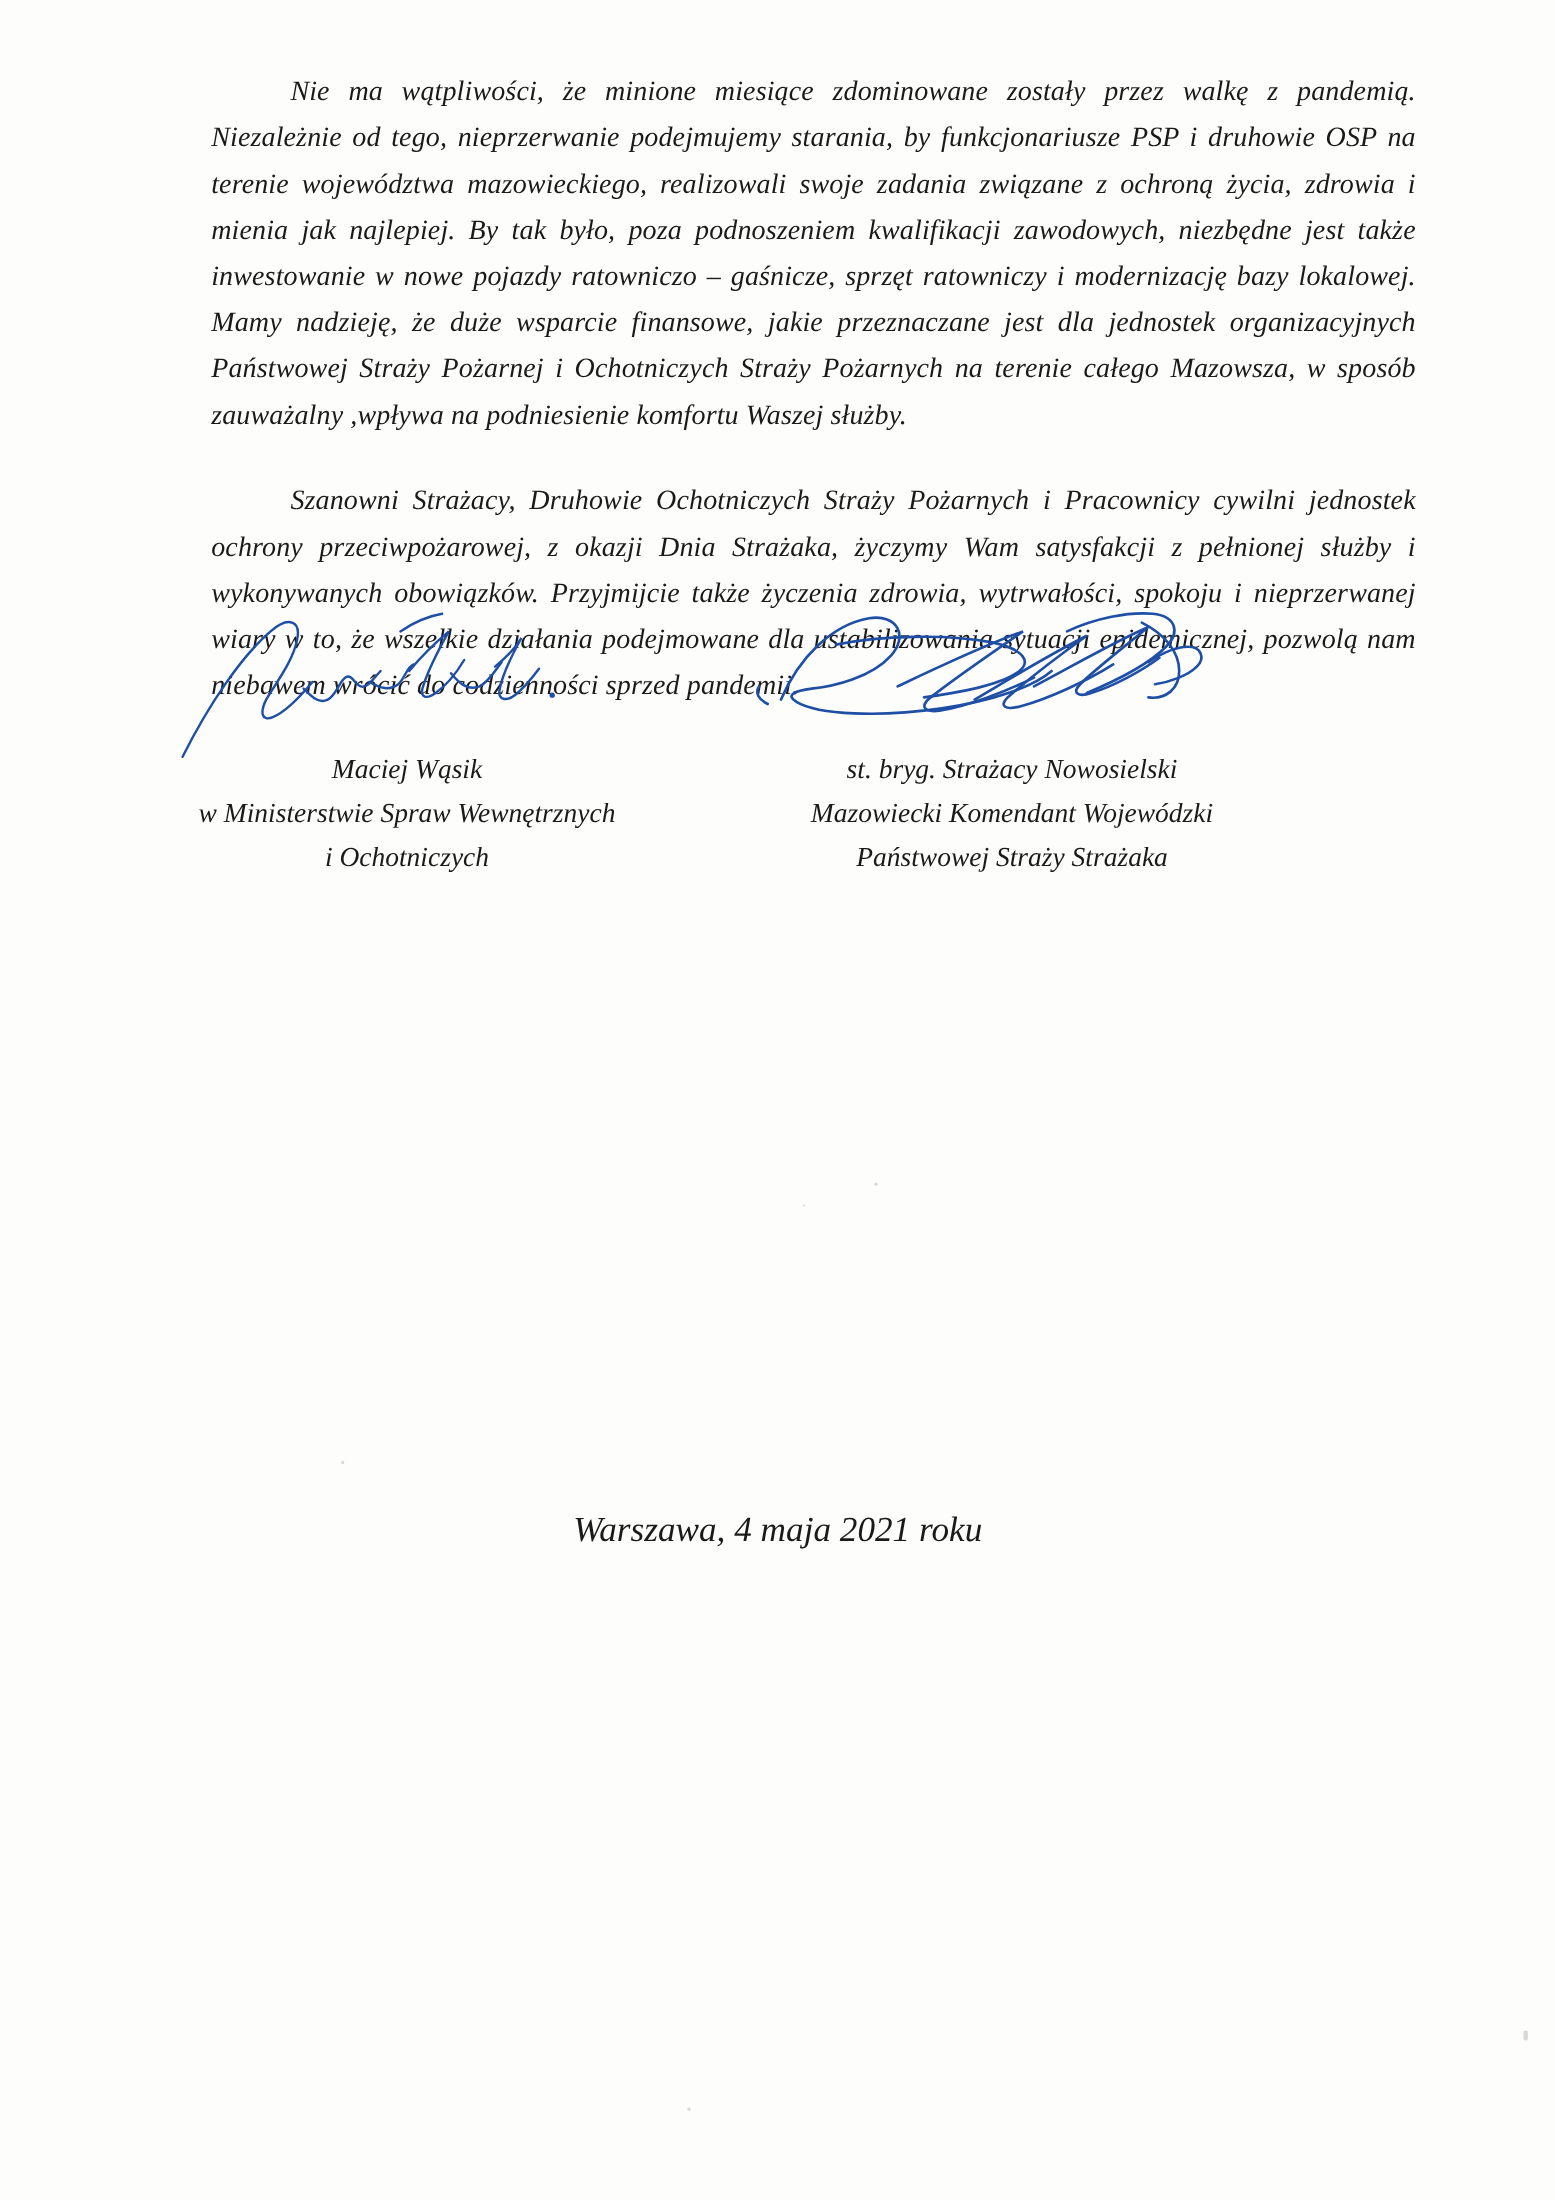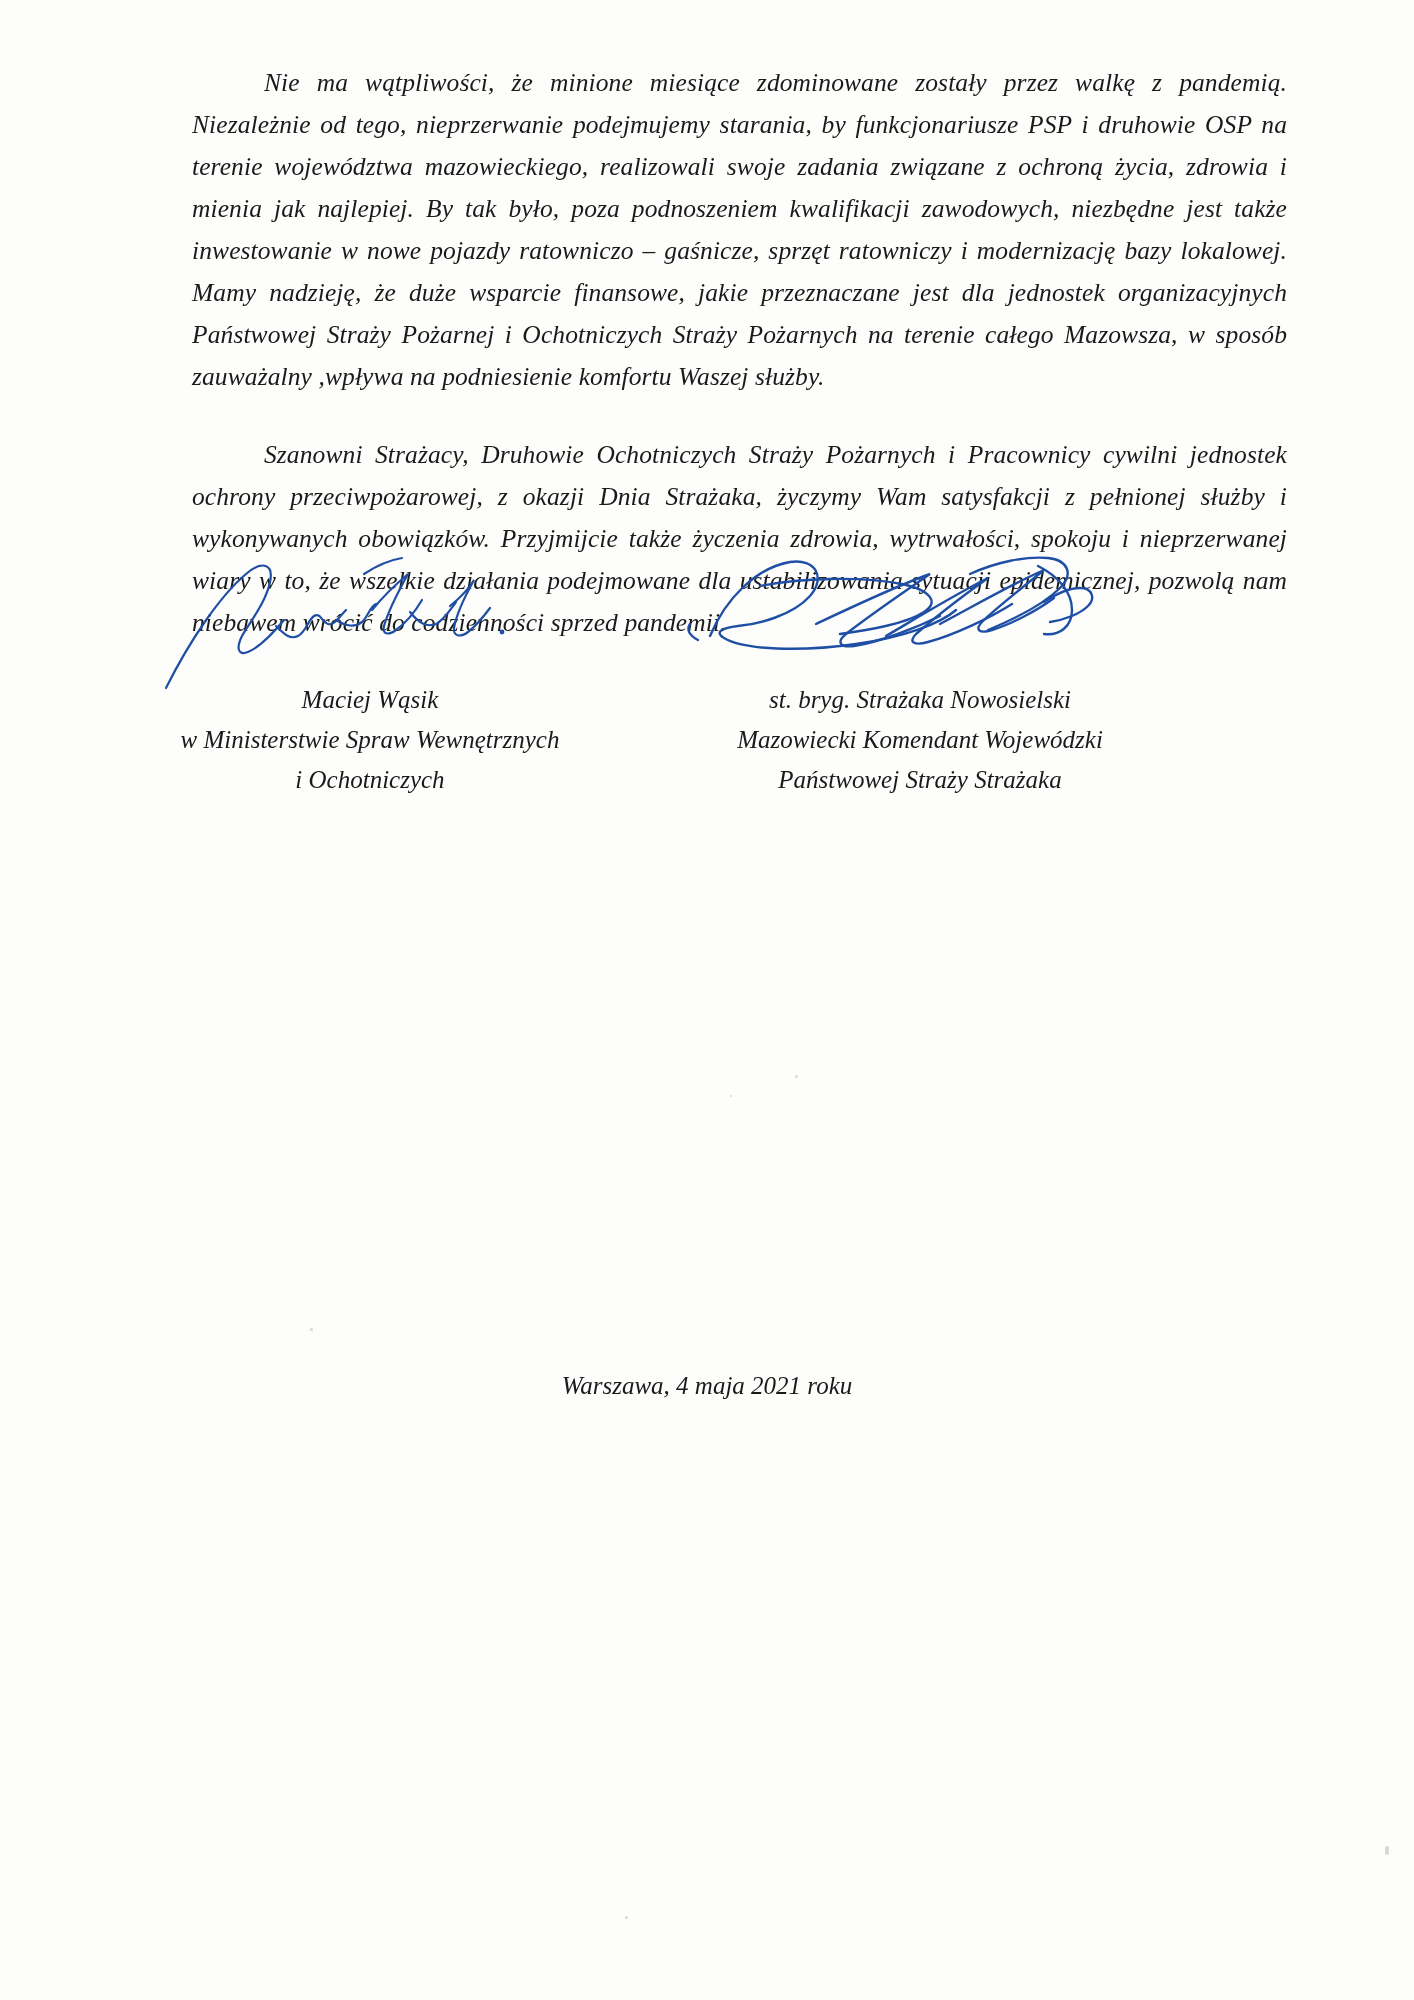--- a/index.html
+++ b/index.html
@@ -71,21 +71,21 @@
     white-space: nowrap;
   }
   .sig-title-line { white-space: nowrap; }
   .datestamp {
     position: absolute;
     left: 0;
     top: 1372px;
     width: 1414px;
     text-align: center;
     font-style: italic;
-    font-size: 25px;
+    font-size: 32px;
   }
   .speck {
     position: absolute;
     background: #b9b9b2;
     border-radius: 50%;
     opacity: 0.55;
   }
 </style>
 </head>
 <body>
@@ -128,21 +128,21 @@
             <path d="M176 84 C214 66 256 46 290 34 C258 56 226 78 206 94 C196 102 200 108 214 106 C240 102 276 88 300 76"></path>
             <path d="M246 96 C280 76 316 54 348 38 C320 58 292 80 276 94 C268 102 274 106 288 102 C314 95 350 78 372 64"></path>
             <path d="M300 84 C334 66 372 44 404 30 C382 48 356 68 342 82 C334 90 340 94 352 90 C372 84 398 70 414 58"></path>
             <path d="M330 34 C356 22 386 16 408 18 C428 20 434 34 420 48 C404 64 372 80 348 90"></path>
             <path d="M398 26 C418 36 432 52 432 70 C432 86 420 96 404 94"></path>
             <path d="M404 62 C416 54 428 48 440 48 C452 48 456 58 448 66 C440 74 424 80 410 82"></path>
             <path d="M58 100 C50 96 46 90 50 84"></path>
           </g>
         </svg>
       </div>
-      <div class="sig-name">st. bryg. Strażaka Nowosielski</div>
+      <div class="sig-name">st. bryg. Strażacy Nowosielski</div>
       <div class="sig-title-line">Mazowiecki Komendant Wojewódzki</div>
       <div class="sig-title-line">Państwowej Straży Strażaka</div>
     </div>
 
   </div>
 
   <div class="datestamp">Warszawa, 4 maja 2021 roku</div>
 
   <div class="speck" style="left:795px; top:1075px; width:3px; height:3px;"></div>
   <div class="speck" style="left:730px; top:1095px; width:2px; height:2px;"></div>

